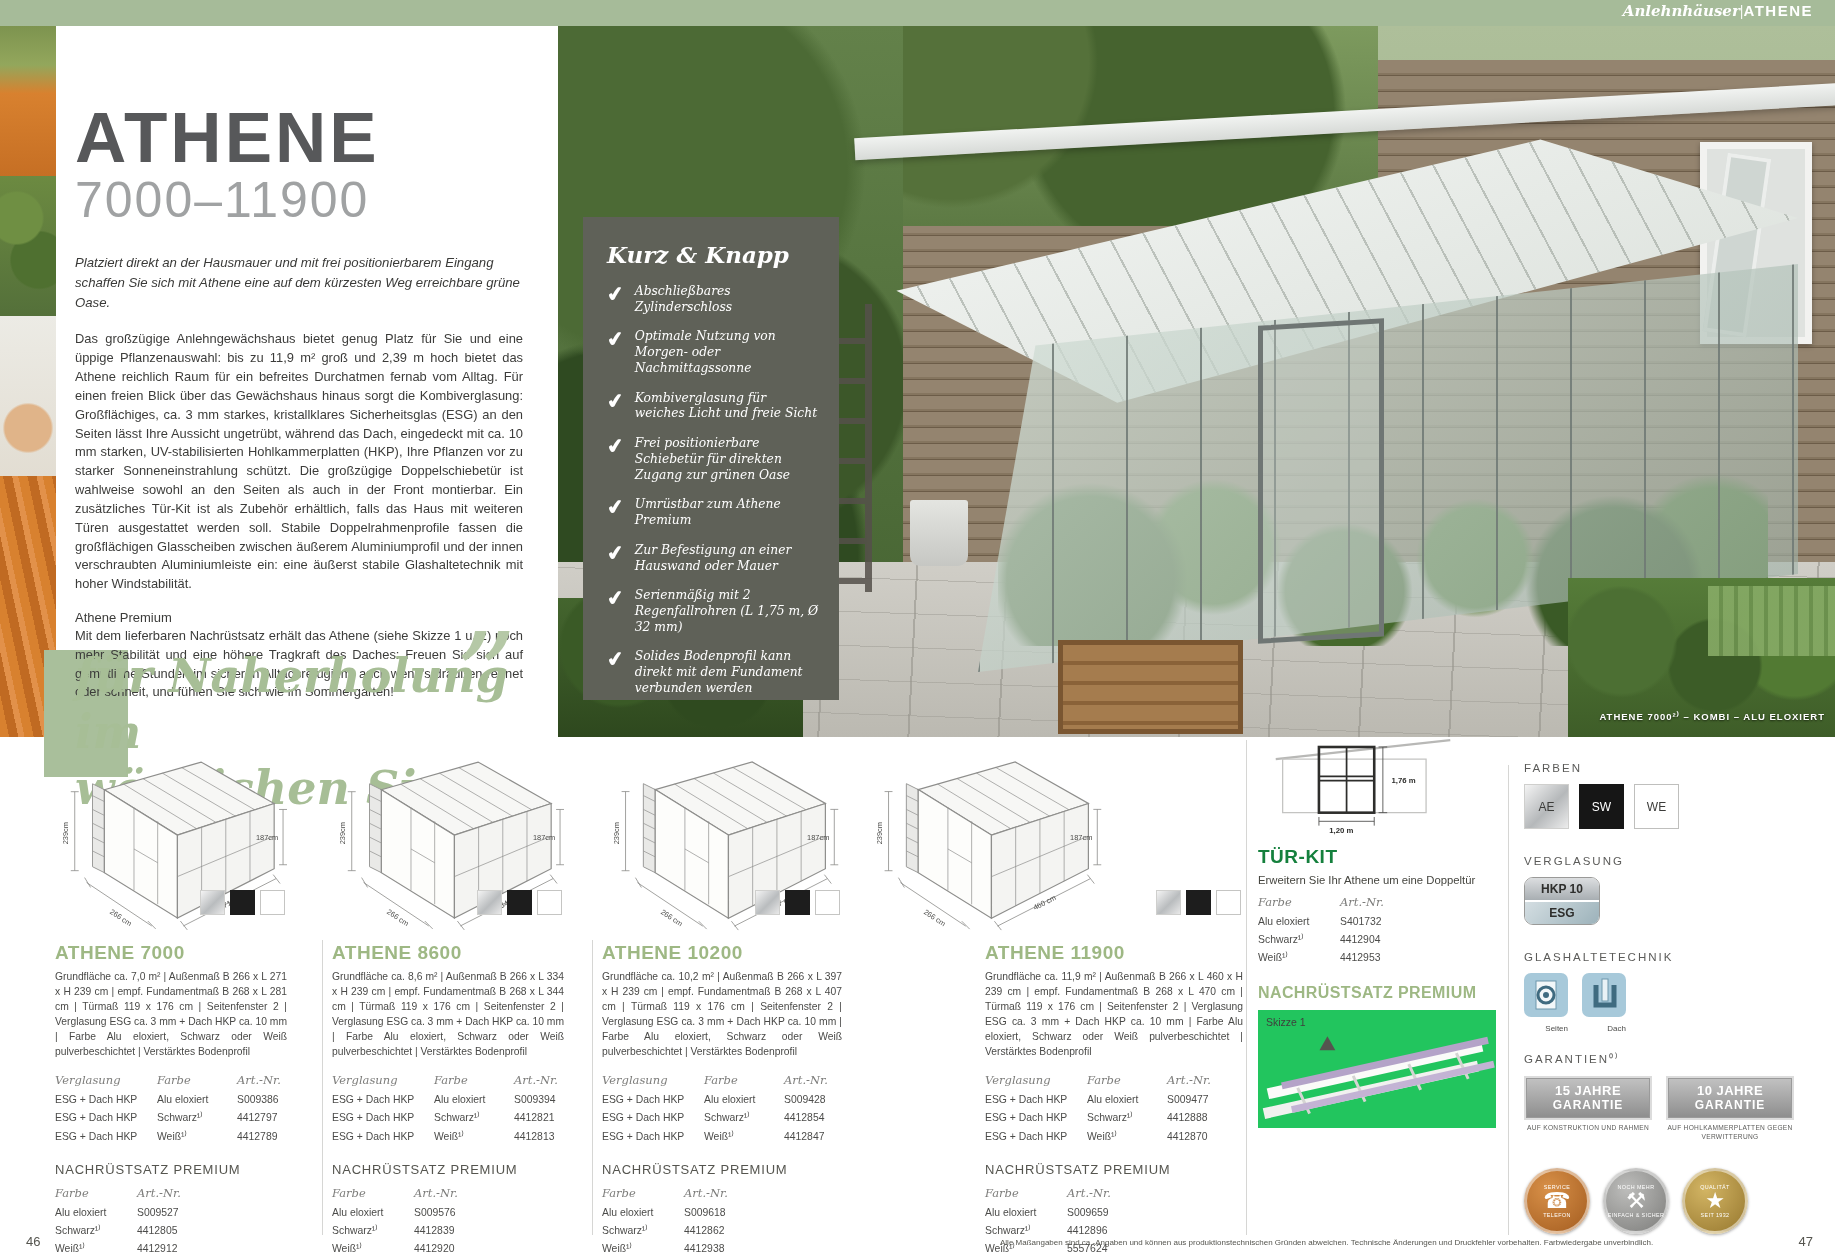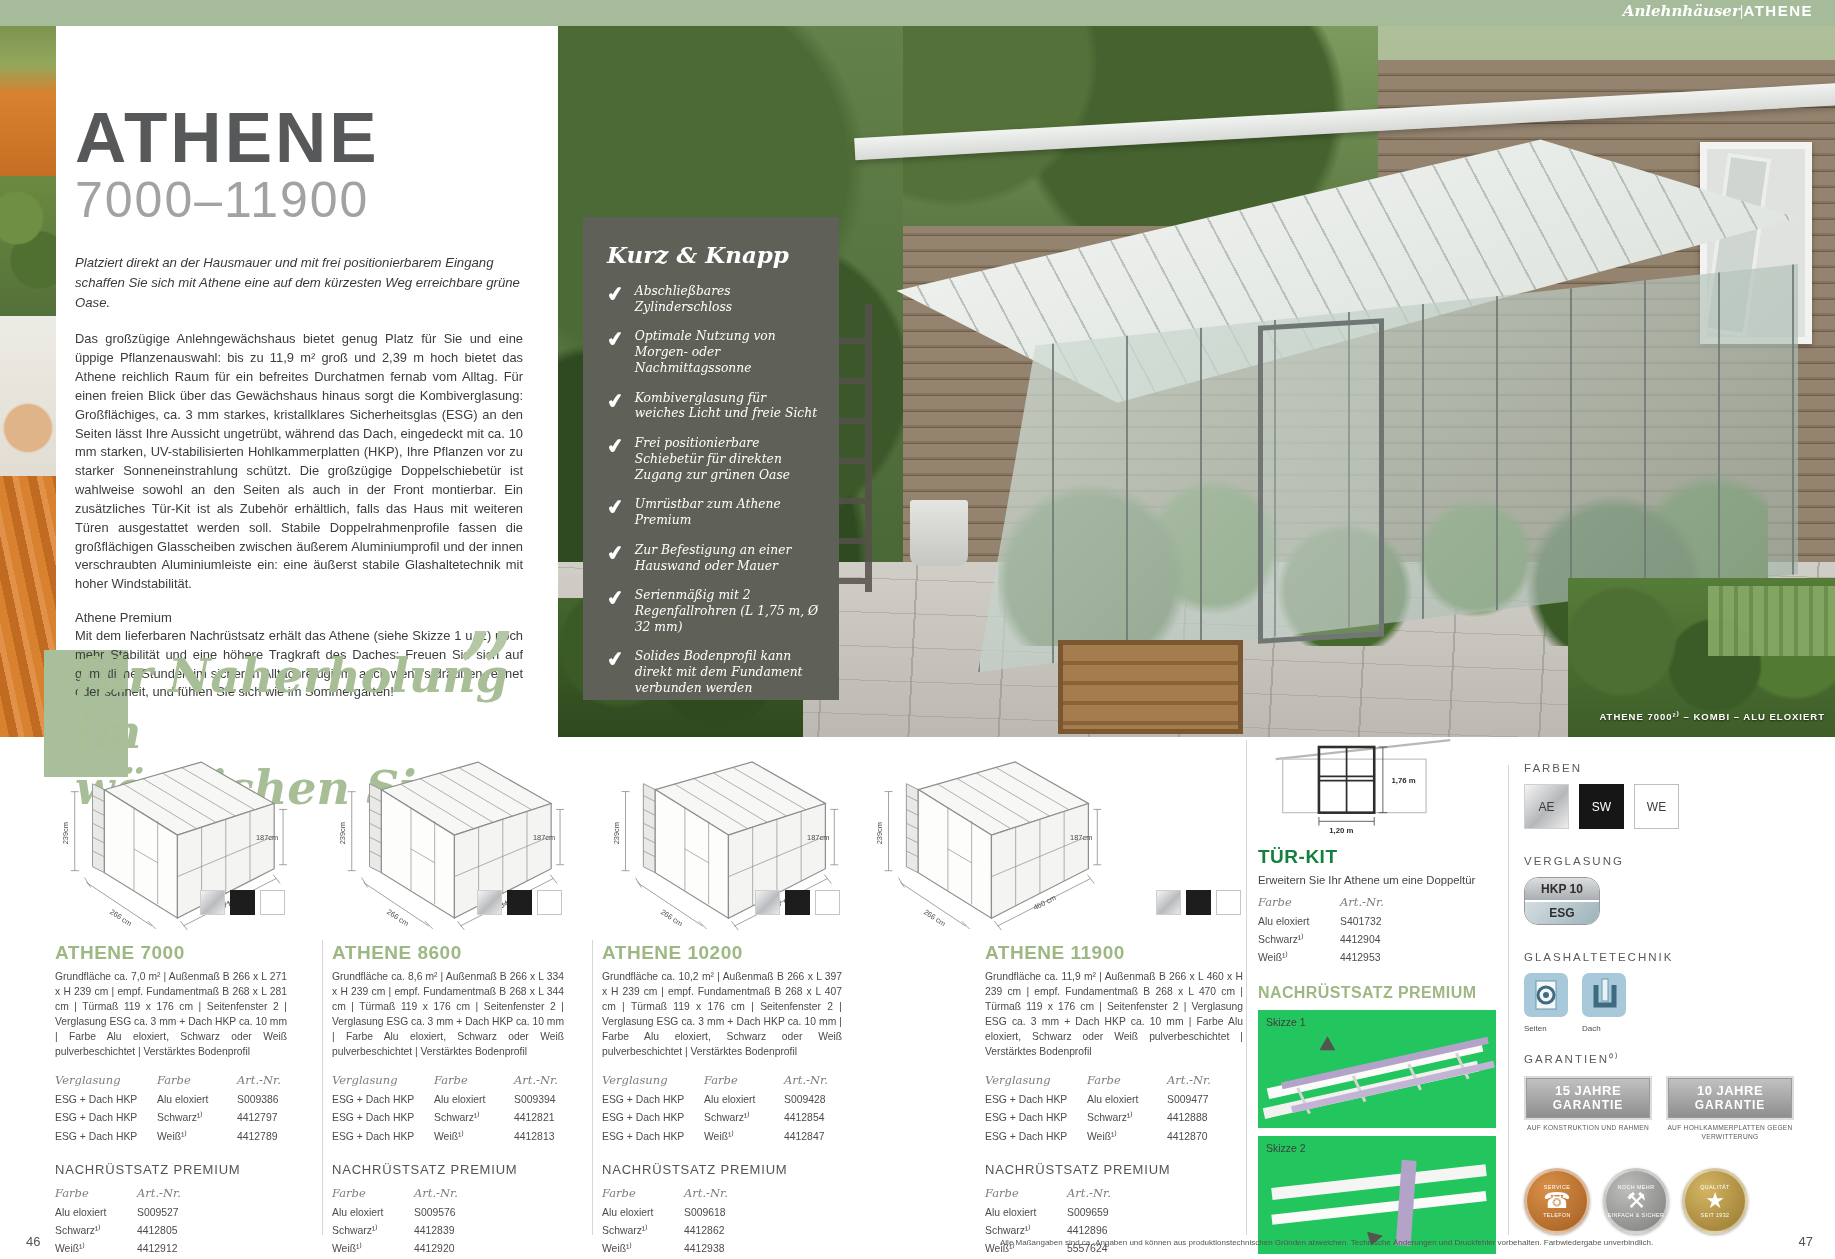--- a/index.html
+++ b/index.html
@@ -103,25 +103,25 @@
   .skizze { width:238px; height:118px; background:#22c55e; margin-top:8px; position:relative; }
   .skizze-label { position:absolute; left:8px; top:6px; font-size:10.5px; color:#3f3f3d; }
   
   .sb { position:absolute; left:1524px; top:762px; width:290px; }
   .sb-h { font-size:11.5px; letter-spacing:2px; color:#5b5b59; margin-bottom:10px; }
   .farben-row { display:flex; gap:10px; margin-bottom:26px; }
   .fsw { width:45px; height:45px; display:flex; align-items:center; justify-content:center; font-size:12px; }
   .fsw.ae { background:linear-gradient(135deg,#f4f4f4,#b5b8ba 55%,#ececec); color:#3c3c3a; border:1px solid #cfcfcd; }
   .fsw.sw { background:#161616; color:#fff; }
   .fsw.we { background:#fff; color:#3c3c3a; border:1px solid #bfbfbd; }
-  .vg-badge { width:76px; border:1px solid #9a9a98; border-radius:14px; overflow:hidden; margin-bottom:26px; }
+  .vg-badge { width:76px; border:1px solid #9a9a98; border-radius:9px; overflow:hidden; margin-bottom:26px; }
   .vg-top { background:linear-gradient(180deg,#dcdee0,#a8aeb2); color:#2e2e2c; font-weight:700; font-size:12px; text-align:center; padding:4px 0; }
   .vg-bottom { background:linear-gradient(135deg,#d4dee2,#9cb2ba); color:#2e2e2c; font-weight:700; font-size:12px; text-align:center; padding:4px 0; border-top:2px solid #fff; }
   .glas-row { display:flex; gap:14px; margin-bottom:4px; }
-  .glas-item { text-align:left; }
+  .glas-item { text-align:right; }
   .glas-label { font-size:8px; color:#4c4c4a; margin-top:3px; }
   .gar-row { display:flex; gap:14px; margin-top:10px; }
   .banner { width:128px; }
   .banner-body { height:44px; background:linear-gradient(180deg,#c2c2c2,#8d8d8d); border:2px solid #dcdcdc; box-shadow:inset 0 0 0 1px #9a9a9a; color:#fff; font-weight:700; text-align:center; padding-top:5px; }
   .banner-y { font-size:13px; letter-spacing:.5px; }
   .banner-w { font-size:12px; letter-spacing:1px; }
   .banner-sub { font-size:6.6px; color:#5b5b59; text-align:center; margin-top:4px; line-height:1.35; letter-spacing:.3px; }
   .badges { display:flex; gap:13px; margin-top:26px; align-items:center; }
   .badge { width:66px; height:66px; border-radius:50%; position:relative; display:flex; flex-direction:column; align-items:center; justify-content:center; color:#fff; box-shadow:0 1px 3px rgba(0,0,0,.35); }
   .badge .icn { font-size:22px; line-height:1; }
@@ -570,29 +570,20 @@
       <span class="skizze-label">Skizze 1</span>
       <svg width="238" height="118" viewBox="0 0 240 118">
         <path d="M10,84 L226,36" stroke="#fbfbf9" stroke-width="11" fill="none"></path>
         <path d="M6,104 L222,56" stroke="#f1f1ef" stroke-width="11" fill="none"></path>
         <path d="M40,78 L52,104 M96,66 L108,92 M152,54 L164,80 M200,43 L212,69" stroke="#d4d4d2" stroke-width="3"></path>
         <path d="M24,76 L232,30" stroke="#b4a3c8" stroke-width="7" fill="none"></path>
         <path d="M34,100 L238,54" stroke="#c3b3d4" stroke-width="7" fill="none"></path>
         <path d="M70,26 L78,40 L62,40 Z" fill="#55554f"></path>
       </svg>
     </div>
-    <div class="skizze">
-      <span class="skizze-label">Skizze 2</span>
-      <svg width="238" height="118" viewBox="0 0 240 118">
-        <path d="M14,58 L230,34" stroke="#f5f5f3" stroke-width="12" fill="none"></path>
-        <path d="M14,84 L230,60" stroke="#fbfbf9" stroke-width="10" fill="none"></path>
-        <rect x="142" y="24" width="15" height="86" fill="#b4a3c8" transform="rotate(4 150 66)"></rect>
-        <path d="M110,96 L126,100 L114,110 Z" fill="#55554f"></path>
-      </svg>
-    </div>
   </div>
 
   <div class="sb">
     <div class="sb-h">FARBEN</div>
     <div class="farben-row">
       <div class="fsw ae">AE</div>
       <div class="fsw sw">SW</div>
       <div class="fsw we">WE</div>
     </div>
     <div class="sb-h">VERGLASUNG</div>

